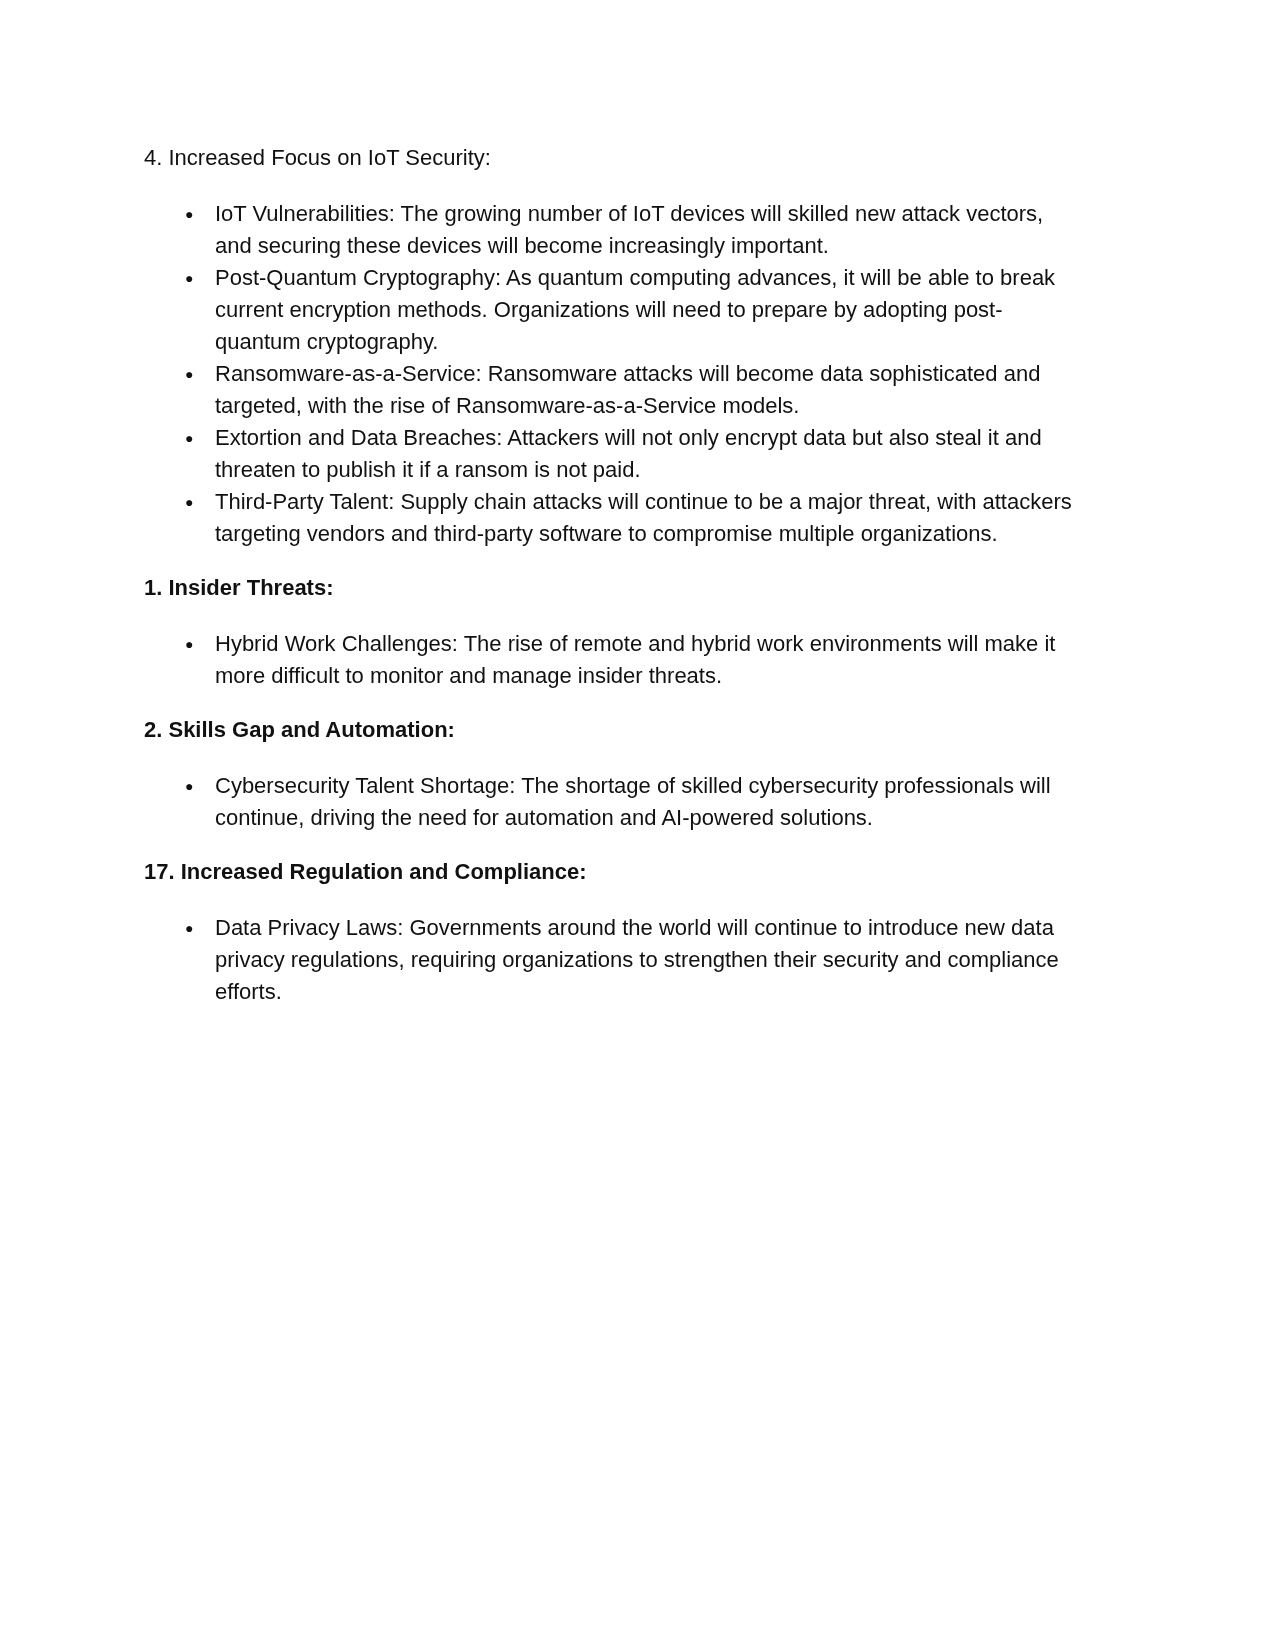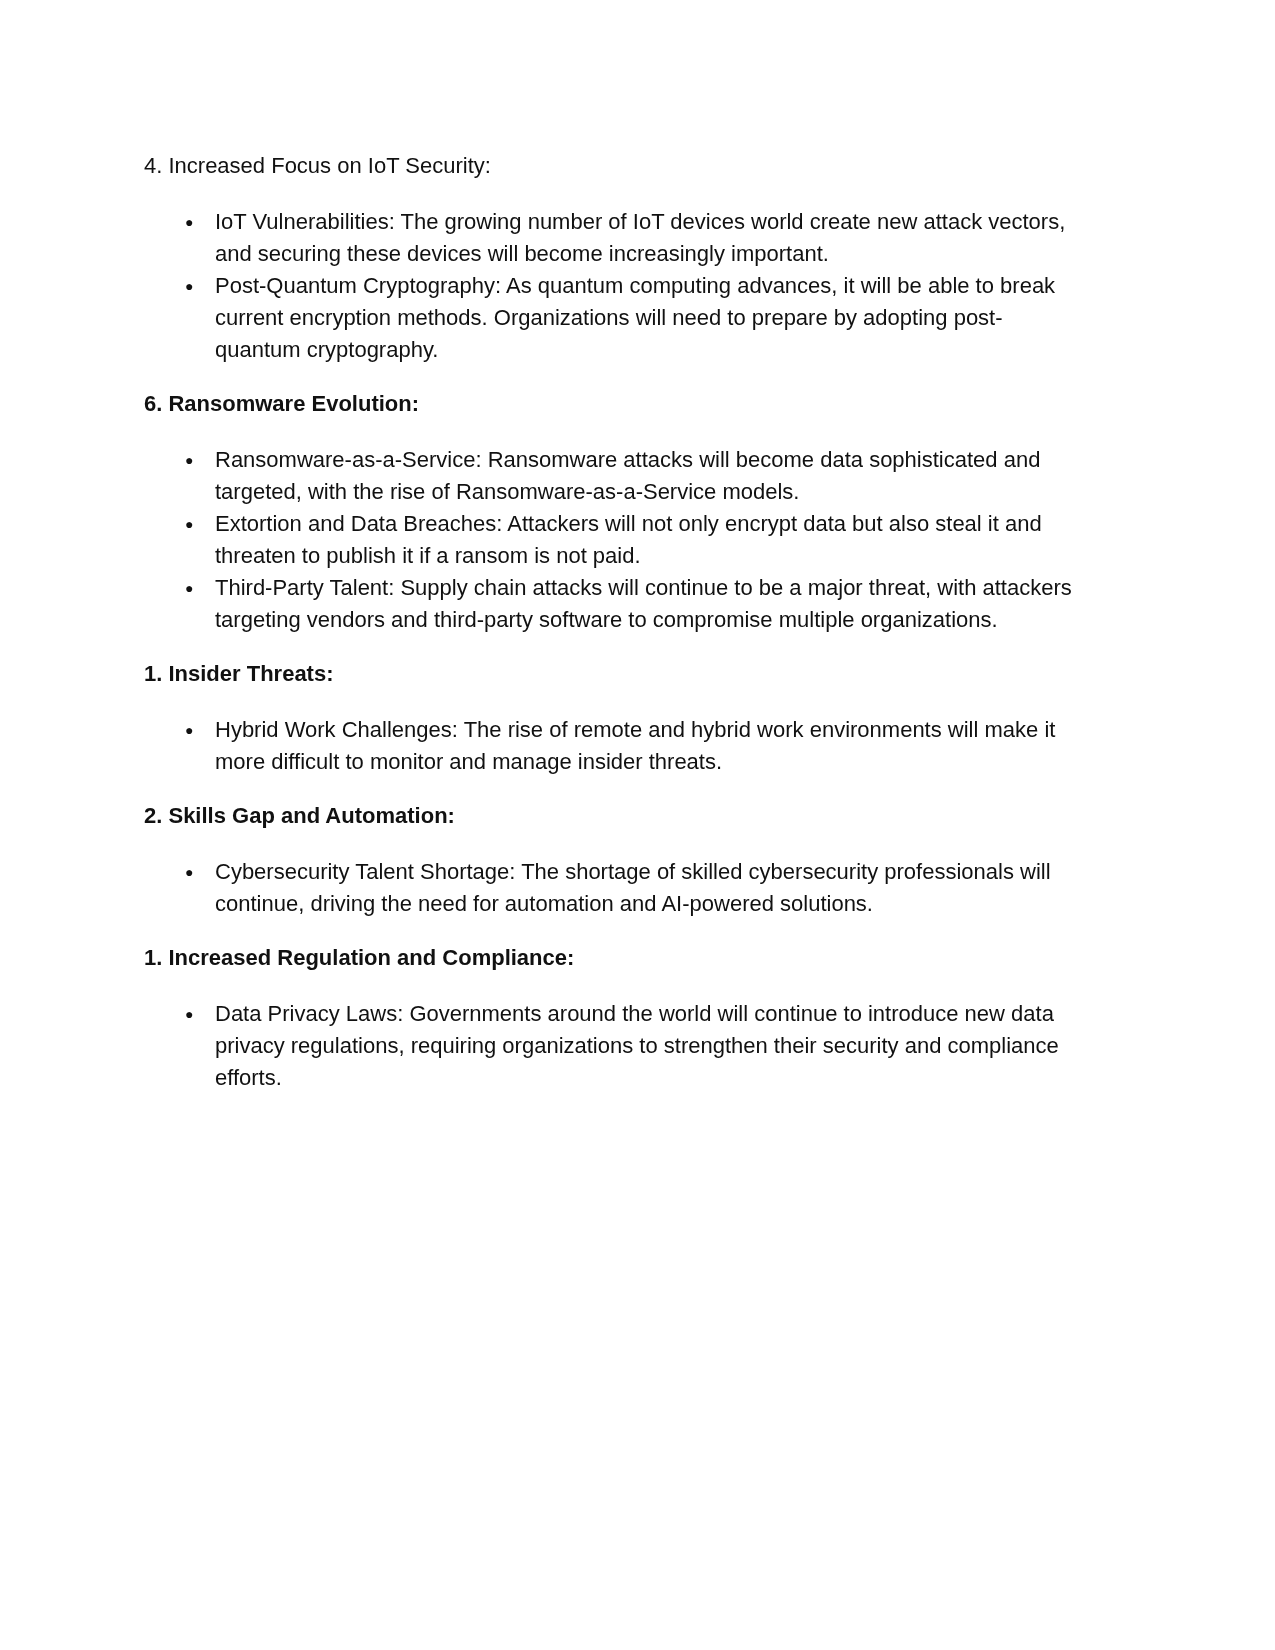--- a/index.html
+++ b/index.html
@@ -17,21 +17,21 @@
     font-size: 22px;
     line-height: 32px;
     color: #111111;
     overflow: hidden;
   }
   .section { margin: 0; }
   .heading {
     margin: 22px 0 24px 0;
     font-weight: normal;
   }
-  .section:first-child .heading { margin-top: 8px; }
+  .section:first-child .heading { margin-top: 0; }
   .heading.bold { font-weight: bold; }
   ul.bullets {
     list-style: none;
     margin: 0;
     padding: 0 0 0 41px;
   }
   ul.bullets li {
     display: flex;
     align-items: flex-start;
     margin: 0;
@@ -50,36 +50,35 @@
 </head>
 <body>
 
 <div class="page">
 
   <div class="section">
     <p class="heading">4. Increased Focus on IoT Security:</p>
     <ul class="bullets">
       <li>
         <span class="dot">●</span>
-        <span class="txt">IoT Vulnerabilities: The growing number of IoT devices world create new attack vectors, and securing these devices will become increasingly important.</span>
+        <span class="txt">IoT Vulnerabilities: The growing number of IoT devices will skilled new attack vectors, and securing these devices will become increasingly important.</span>
       </li>
     </ul>
   </div>
 
   <div class="section">
     <ul class="bullets">
       <li>
         <span class="dot">●</span>
         <span class="txt">Post-Quantum Cryptography: As quantum computing advances, it will be able to break current encryption methods. Organizations will need to prepare by adopting post-quantum cryptography.</span>
       </li>
     </ul>
   </div>
 
   <div class="section">
-    <p class="heading bold">6. Ransomware Evolution:</p>
     <ul class="bullets">
       <li>
         <span class="dot">●</span>
         <span class="txt">Ransomware-as-a-Service: Ransomware attacks will become data sophisticated and targeted, with the rise of Ransomware-as-a-Service models.</span>
       </li>
       <li>
         <span class="dot">●</span>
         <span class="txt">Extortion and Data Breaches: Attackers will not only encrypt data but also steal it and threaten to publish it if a ransom is not paid.</span>
       </li>
     </ul>
@@ -108,21 +107,21 @@
     <p class="heading bold">2. Skills Gap and Automation:</p>
     <ul class="bullets">
       <li>
         <span class="dot">●</span>
         <span class="txt">Cybersecurity Talent Shortage: The shortage of skilled cybersecurity professionals will continue, driving the need for automation and AI-powered solutions.</span>
       </li>
     </ul>
   </div>
 
   <div class="section">
-    <p class="heading bold">1. Increased Regulation and Compliance:</p>
+    <p class="heading bold">17. Increased Regulation and Compliance:</p>
     <ul class="bullets">
       <li>
         <span class="dot">●</span>
         <span class="txt">Data Privacy Laws: Governments around the world will continue to introduce new data privacy regulations, requiring organizations to strengthen their security and compliance efforts.</span>
       </li>
     </ul>
   </div>
 
 </div>
 

